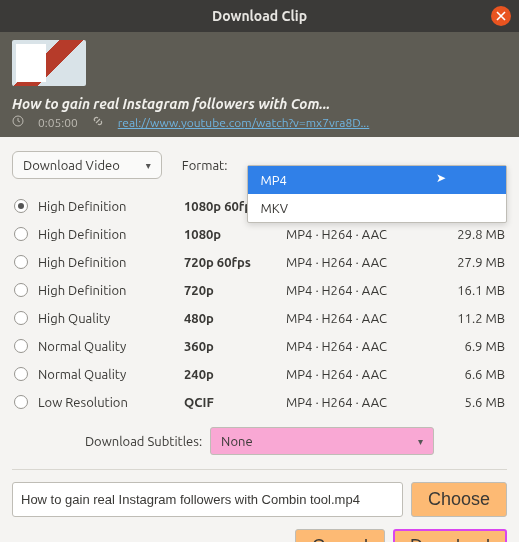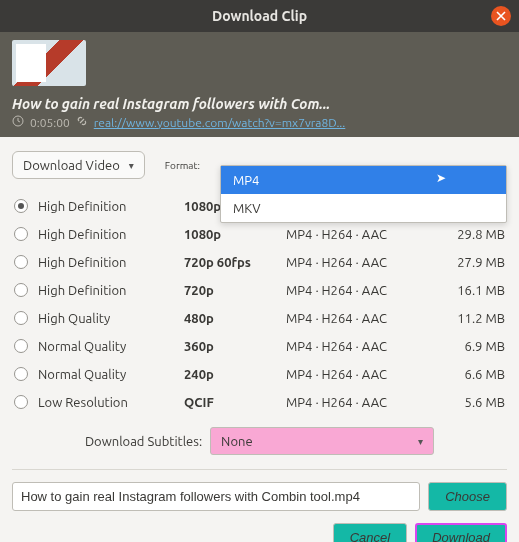--- a/index.html
+++ b/index.html
@@ -7,30 +7,30 @@
     
     .titlebar { background: #3b3a38; color: #dcdad6; height: 32px; display: flex; align-items: center; padding: 0 11px; position: relative; }
     .titlebar-title { flex: 1; text-align: center; font-weight: bold; font-size: 14px; color: #e8e6e2; }
     .titlebar-close { width: 20px; height: 20px; border-radius: 50%; background: #e95420; color: #fff; display: flex; align-items: center; justify-content: center; font-size: 11px; cursor: pointer; position: absolute; right: 8px; }
     
     .header { background: #5e5c54; padding: 8px 12px; display: flex; gap: 10px; flex-direction: column; }
     .thumb { width: 74px; height: 46px; background: linear-gradient(135deg, #d9e3e8 40%, #b63b2a 40%, #b63b2a 60%, #d9e3e8 60%); border-radius: 2px; position: relative; }
     .thumb::before { content: ""; position: absolute; left: 4px; top: 4px; width: 30px; height: 38px; background: #fff; }
     .header-info { flex: 1; color: #fff; display: flex; flex-direction: column; justify-content: center; gap: 3px; }
     .header-title { font-weight: bold; font-style: italic; font-size: 14px; color: #f2f1ed; }
-    .header-meta { display: flex; align-items: center; gap: 6px; font-size: 12px; color: #bdbab2; }
+    .header-meta { display: flex; align-items: center; gap: 14px; font-size: 12px; color: #bdbab2; }
     .header-meta a { color: #6fb4e0; text-decoration: underline; }
     .clock-icon svg, .link-icon svg { fill: #bdbab2; }
     
     .content { background: #f5f4f2; padding: 14px 12px 10px 12px; }
     
     .toprow { display: flex; align-items: center; gap: 20px; margin-bottom: 14px; position: relative; }
-    .dropdown-btn { background: #fafaf9; border: 1px solid #bfbdb6; border-radius: 6px; padding: 6px 10px; font-size: 13px; display: flex; align-items: center; gap: 9px; cursor: pointer; color: #3a3936; }
+    .dropdown-btn { background: #fafaf9; border: 1px solid #bfbdb6; border-radius: 6px; padding: 6px 10px; font-size: 13px; display: flex; align-items: center; gap: 26px; cursor: pointer; color: #3a3936; }
     .dropdown-btn .chevron { font-size: 10px; color: #555; }
-    .format-label { font-size: 10px; color: #3a3936; }
+    .format-label { font-size: 13px; color: #3a3936; }
     
     .format-select-wrap { position: relative; flex: 1; }
     
     .format-dropdown { position: absolute; top: 0; left: 0; right: 0; background: #fff; border: 1px solid #bfbdb6; border-radius: 2px; box-shadow: 0 2px 6px rgba(0,0,0,0.15); z-index: 10; }
     .format-option { padding: 7px 12px; font-size: 13px; cursor: pointer; color: #3a3936; position: relative; }
     .format-option.selected { background: #3080e8; color: #fff; }
     .cursor { position: absolute; right: 60px; top: 5px; font-size: 12px; color: #fff; pointer-events: none; }
     
     .formats { display: flex; flex-direction: column; gap: 2px; margin-bottom: 8px; }
     .format-row { display: flex; align-items: center; padding: 6px 2px; font-size: 13px; color: #3a3936; }
@@ -43,21 +43,21 @@
     
     .subtitle-row { display: flex; align-items: center; gap: 8px; justify-content: center; margin: 12px 0 14px 0; }
     .subtitle-label { font-size: 13px; color: #3a3936; }
     .subtitle-select { flex: 0 0 224px; background: #f9a8d4; border: 1px solid #bfbdb6; border-radius: 3px; padding: 6px 10px; font-size: 13px; display: flex; align-items: center; justify-content: space-between; cursor: pointer; color: #3a3936; }
     .subtitle-select .chevron { font-size: 10px; color: #555; }
     
     .hr { height: 1px; background: #d9d7d1; margin: 4px 0 12px 0; }
     
     .filename-row { display: flex; gap: 8px; margin-bottom: 12px; }
     .filename-input { flex: 1; background: #fff; border: 1px solid #bfbdb6; border-radius: 3px; padding: 6px 8px; font-size: 13px; color: #3a3936; }
-    .btn { background: #14b8a6; border: 1px solid #bfbdb6; border-radius: 3px; padding: 6px 16px; font-size: 13px; cursor: pointer; color: #3a3936; font-style: italic; }
+    .btn { background: #fdba74; border: 1px solid #bfbdb6; border-radius: 3px; padding: 6px 16px; font-size: 18px; cursor: pointer; color: #3a3936; }
     .btn.primary { border: 2px solid #d946ef; padding: 5px 15px; }
     
     .actions { display: flex; justify-content: flex-end; gap: 8px; }
   </style>
 </head>
 <body>
 
 <div class="titlebar">
   <div class="titlebar-title">Download Clip</div>
   <div class="titlebar-close">

